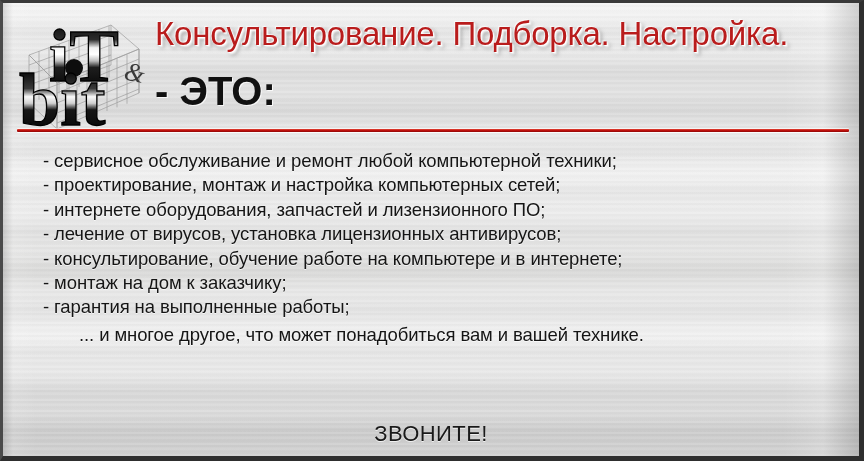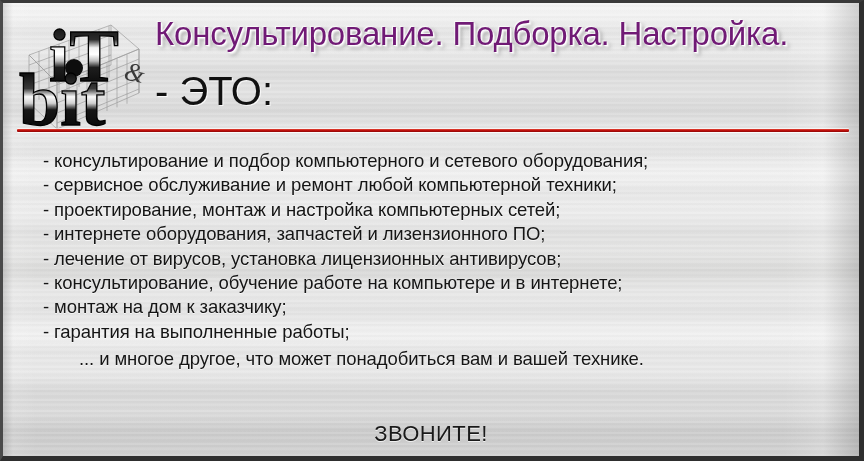--- a/index.html
+++ b/index.html
@@ -110,36 +110,36 @@
   #logo svg { display: block; }
 
   
   #headline {
     position: absolute;
     left: 152px;
     top: 14px;
     font-size: 33px;
     line-height: 1;
     font-weight: 400;
-    color: #701a75;
+    color: #b91c1c;
     letter-spacing: -0.2px;
     white-space: nowrap;
     text-shadow:
       1px 1px 0 rgba(255,255,255,0.95),
       2px 2px 2px rgba(255,255,255,0.85),
       -1px -1px 1px rgba(255,255,255,0.75),
       3px 3px 4px rgba(80,80,80,0.55);
   }
   #subhead {
     position: absolute;
     left: 152px;
     top: 68px;
     font-size: 40px;
     line-height: 1;
-    font-weight: 400;
+    font-weight: 700;
     color: #111;
     letter-spacing: 0px;
     white-space: nowrap;
     text-shadow: 1px 1px 0 rgba(255,255,255,0.8);
   }
 
   
   #divider {
     position: absolute;
     left: 14px;
@@ -248,21 +248,20 @@
     </svg>
   </div>
 
   <div id="headline">Консультирование. Подборка. Настройка.</div>
 
   <div id="subhead">- ЭТО:</div>
 
   <div id="divider"></div>
 
   <div id="services">
-    <div class="svc">- консультирование и подбор компьютерного и сетевого оборудования;</div>
     <div class="svc">- сервисное обслуживание и ремонт любой компьютерной техники;</div>
     <div class="svc">- проектирование, монтаж и настройка компьютерных сетей;</div>
     <div class="svc">- интернете оборудования, запчастей и лизензионного ПО;</div>
     <div class="svc">- лечение от вирусов, установка лицензионных антивирусов;</div>
     <div class="svc">- консультирование, обучение работе на компьютере и в интернете;</div>
     <div class="svc">- монтаж на дом к заказчику;</div>
     <div class="svc">- гарантия на выполненные работы;</div>
     <div class="svc indent">... и многое другое, что может понадобиться вам и вашей технике.</div>
   </div>
 

